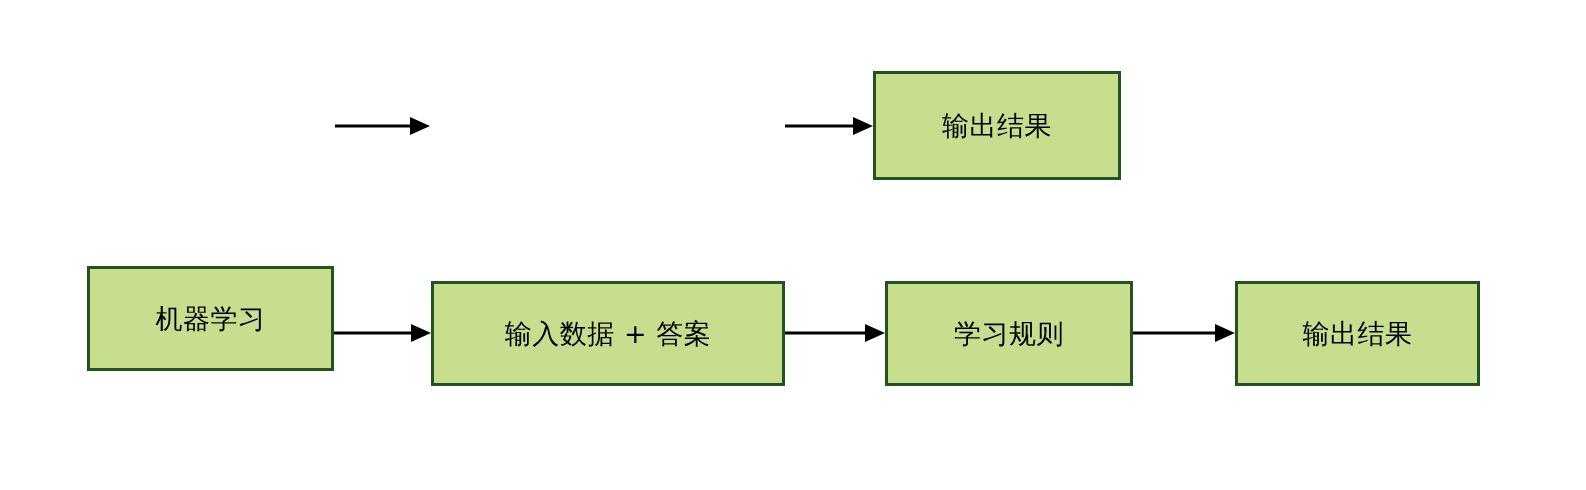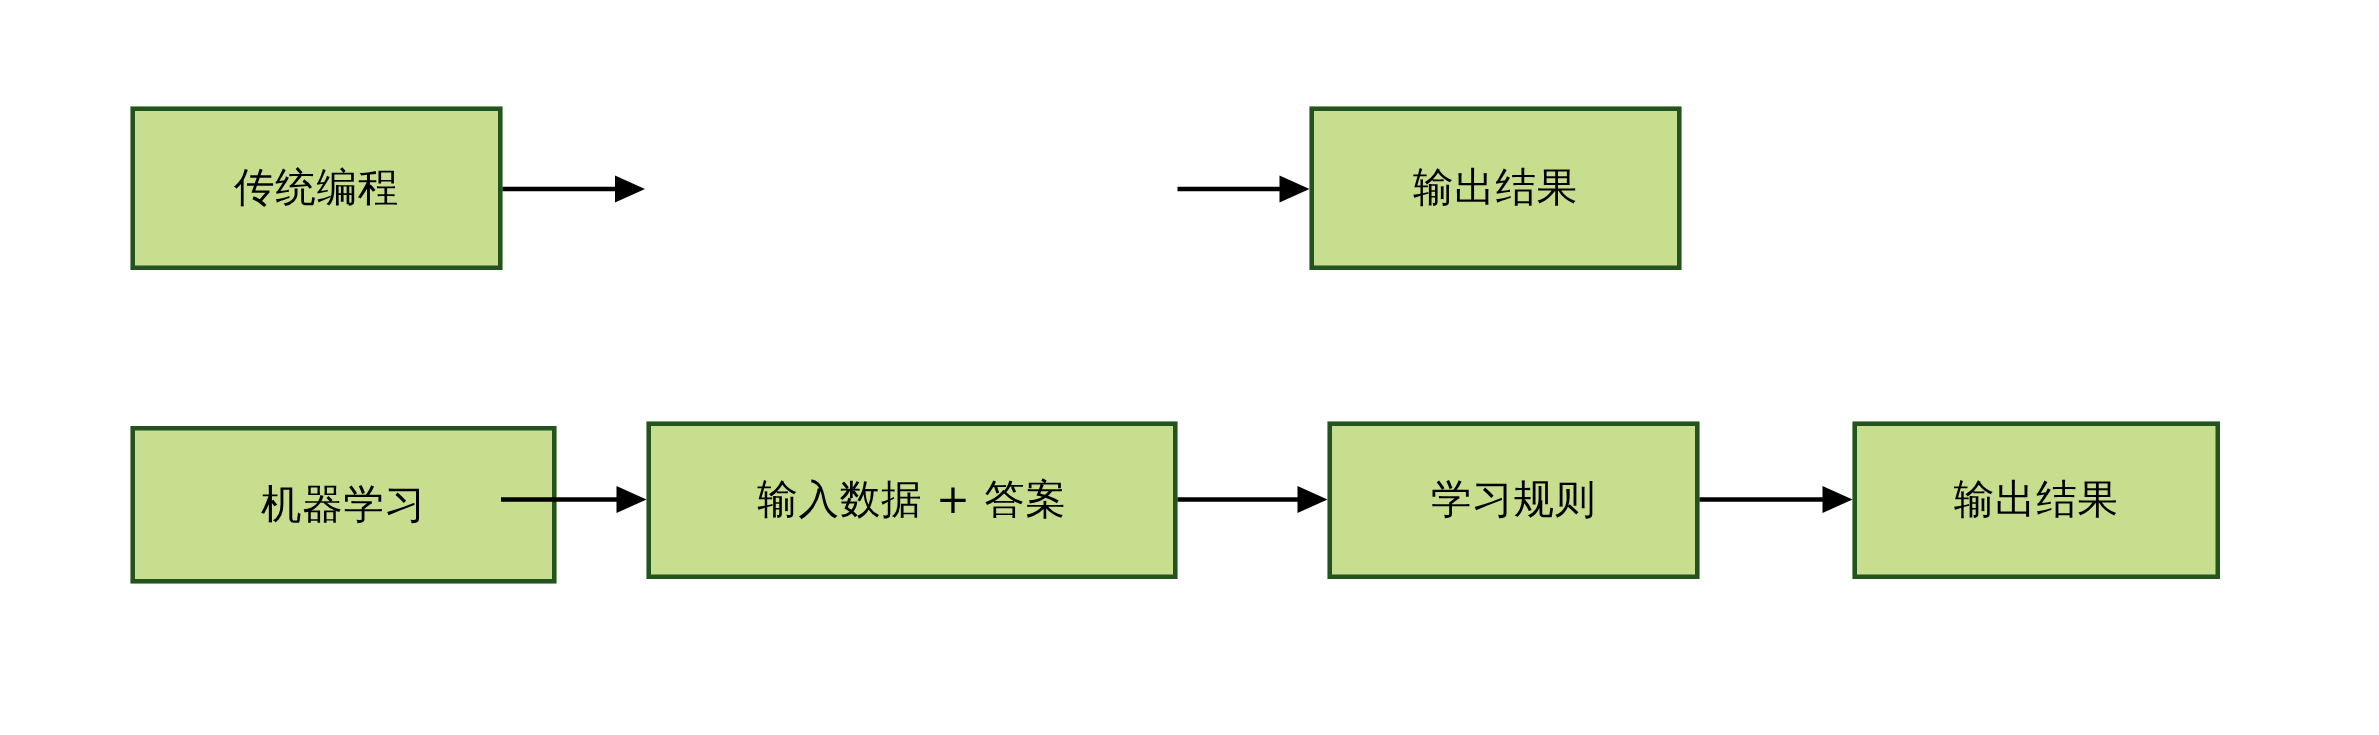--- a/index.html
+++ b/index.html
@@ -45,39 +45,36 @@
   }
   .flow-arrow polygon {
     fill: #000000;
   }
 </style>
 </head>
 <body>
 
 <div id="diagram-canvas">
 
-  <div class="flow-node" style="left: 87px; top: 71px; width: 248px; height: 109px;">
-    <span class="node-label">传统编程</span>
-  </div>
 
 
   <div class="flow-node" style="left: 873px; top: 71px; width: 248px; height: 109px;">
     <span class="node-label">输出结果</span>
   </div>
 
   <svg class="flow-arrow" width="95" height="24" viewBox="0 0 95 24" style="left: 335px; top: 114px;">
       <line x1="0" y1="12" x2="77" y2="12"></line>
       <polygon points="75,3 95,12 75,21"></polygon>
     </svg>
   <svg class="flow-arrow" width="88" height="24" viewBox="0 0 88 24" style="left: 785px; top: 114px;">
       <line x1="0" y1="12" x2="70" y2="12"></line>
       <polygon points="68,3 88,12 68,21"></polygon>
     </svg>
 
-  <div class="flow-node" style="left: 87px; top: 284px; width: 284px; height: 105px; justify-content: center;">
+  <div class="flow-node" style="left: 87px; top: 266px; width: 247px; height: 105px; justify-content: center;">
     <span class="node-label">机器学习</span>
   </div>
 
   <div class="flow-node" style="left: 885px; top: 281px; width: 248px; height: 105px;">
     <span class="node-label">学习规则</span>
   </div>
 
   <div class="flow-node" style="left: 431px; top: 281px; width: 354px; height: 105px;">
     <span class="node-label">输入数据 + 答案</span>
   </div>

